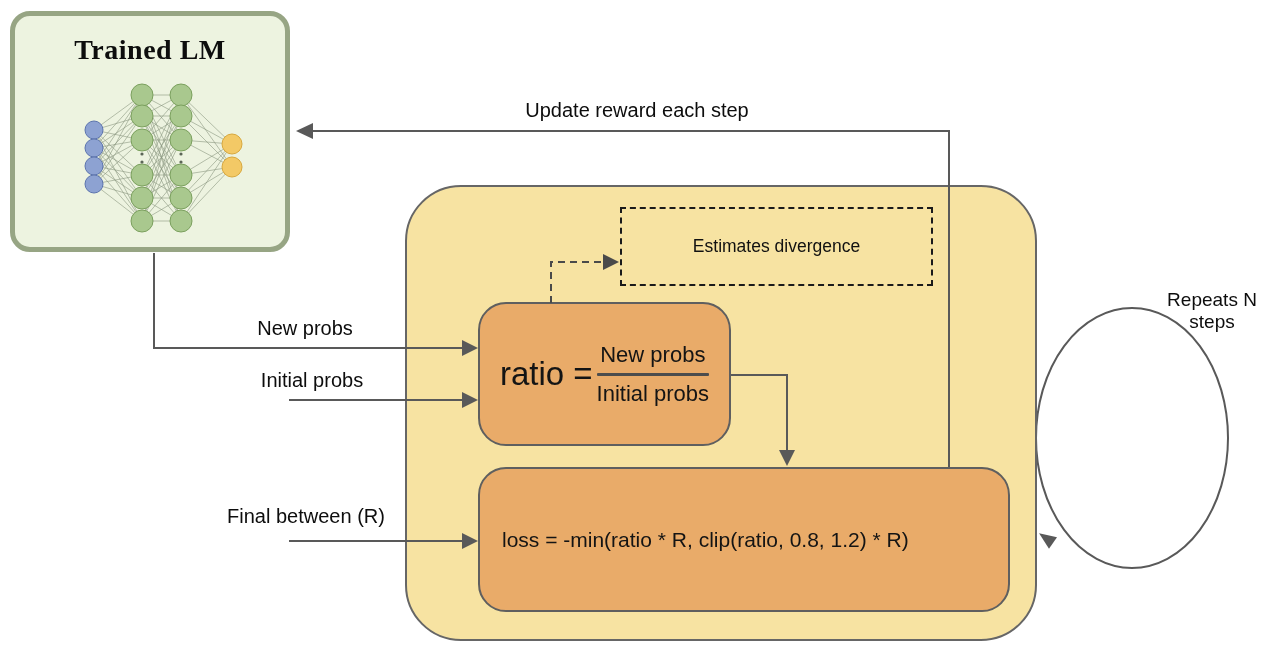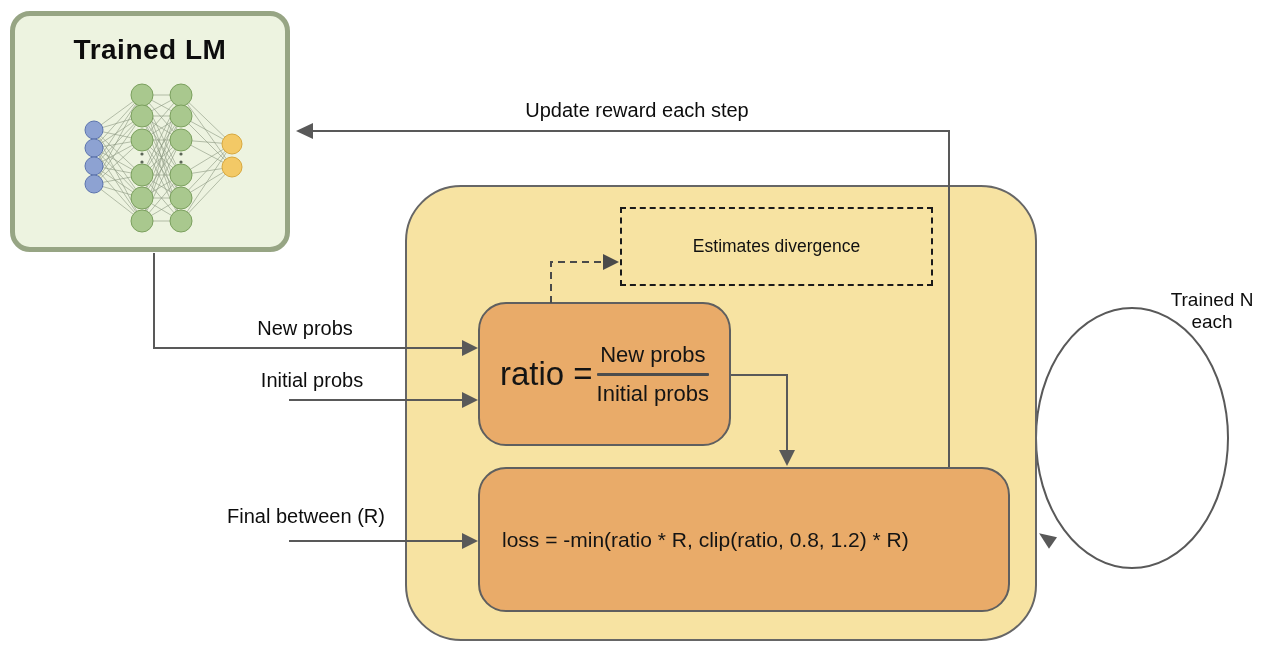--- a/index.html
+++ b/index.html
@@ -13,21 +13,21 @@
   #bg-layer{z-index:0;}
   #line-layer{z-index:3;}
 
   
   .lm-box{
     position:absolute;left:10px;top:11px;width:280px;height:241px;z-index:2;
     background:#edf3e0;border:5px solid #97a584;border-radius:20px;
   }
   .lm-title{
     position:absolute;left:0;top:18px;width:100%;text-align:center;
-    font-size:28px;font-weight:bold;color:#0d0d0d;letter-spacing:.5px;
+    font-size:28px;font-weight:bold;color:#0d0d0d;letter-spacing:.5px;font-family:Liberation Serif, serif;
   }
   .nn-svg{position:absolute;left:34px;top:58px;}
 
   
   .container-box{
     position:absolute;left:405px;top:185px;width:632px;height:456px;z-index:1;
     background:#f7e3a2;border:2px solid #666666;border-radius:56px;
   }
 
   
@@ -210,17 +210,17 @@
 
     <path d="M551,303 L551,262 L604,262" fill="none" stroke="#4a4a4a" stroke-width="2" stroke-dasharray="7,5"></path>
     <polygon points="619,262 603,254 603,270" fill="#4a4a4a"></polygon>
   </svg>
 
   <div class="flabel lbl-update">Update reward each step</div>
   <div class="flabel lbl-new">New probs</div>
   <div class="flabel lbl-initial">Initial probs</div>
   <div class="flabel lbl-final">Final between (R)</div>
   <div class="flabel lbl-repeats">
-    <span class="lbl-line">Trained N</span>
-    <span class="lbl-line">each</span>
+    <span class="lbl-line">Repeats N</span>
+    <span class="lbl-line">steps</span>
   </div>
 
 </div>
 
 </body></html>

